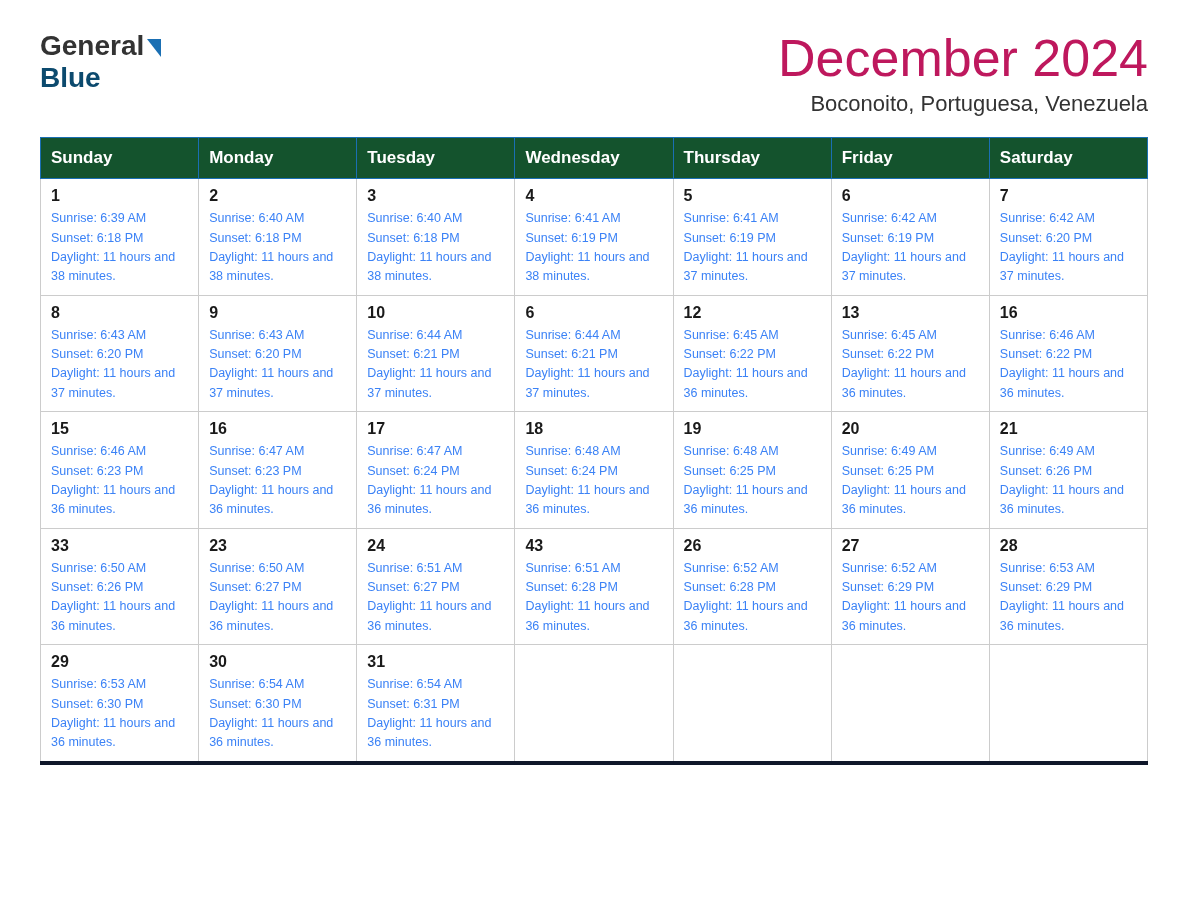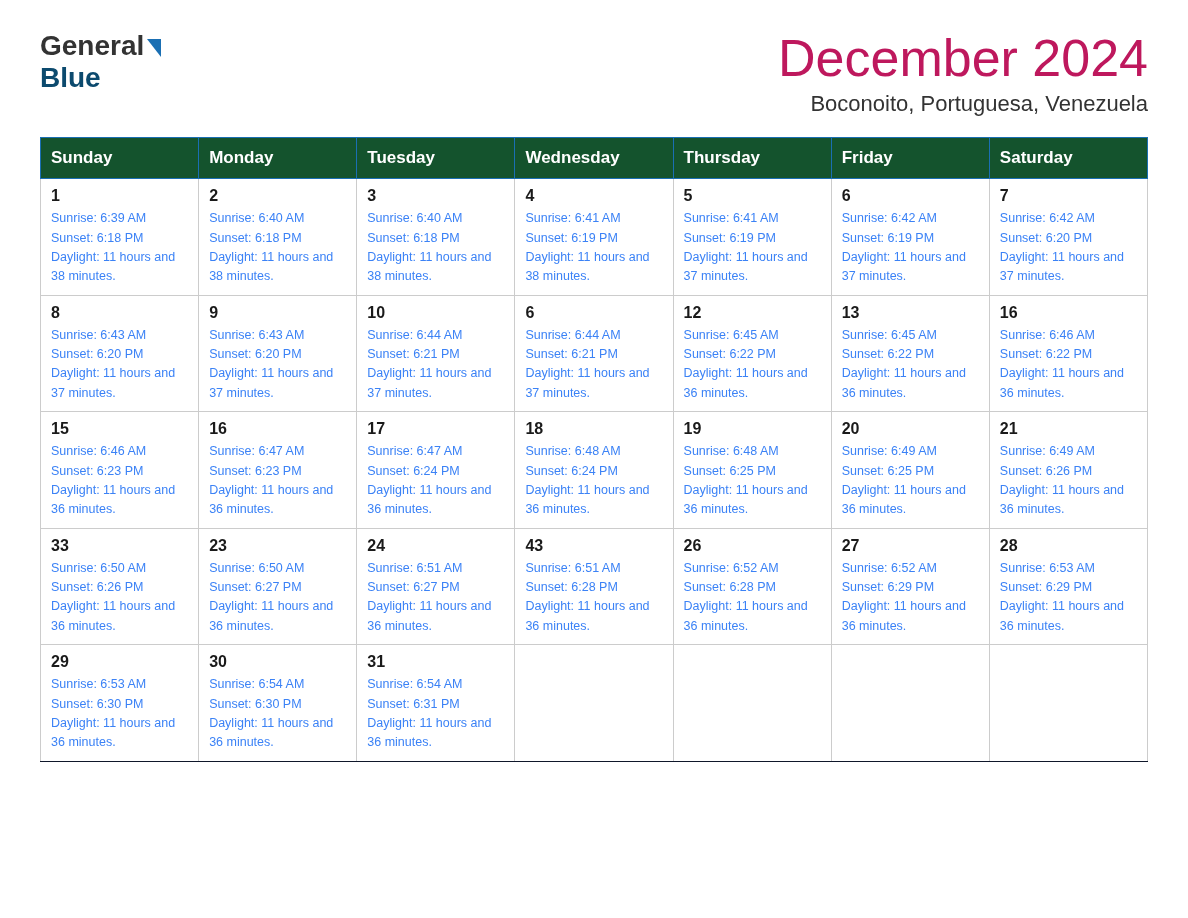--- a/index.html
+++ b/index.html
@@ -87,21 +87,21 @@
     }
     .day-info {
       font-size: 12.5px;
       color: #3b82f6;
       line-height: 1.55;
     }
     .empty-cell {
       background: #fff;
     }
     .calendar tbody tr:last-child td {
-      border-bottom: 1px solid #0f172a;
+      border-bottom: 4px solid #0f172a;
     }
   </style>
 </head>
 <body>
 
 <div class="header">
   <div class="logo">
     <div class="logo-general">
       <span>General</span>
       <span class="arrow"></span>

